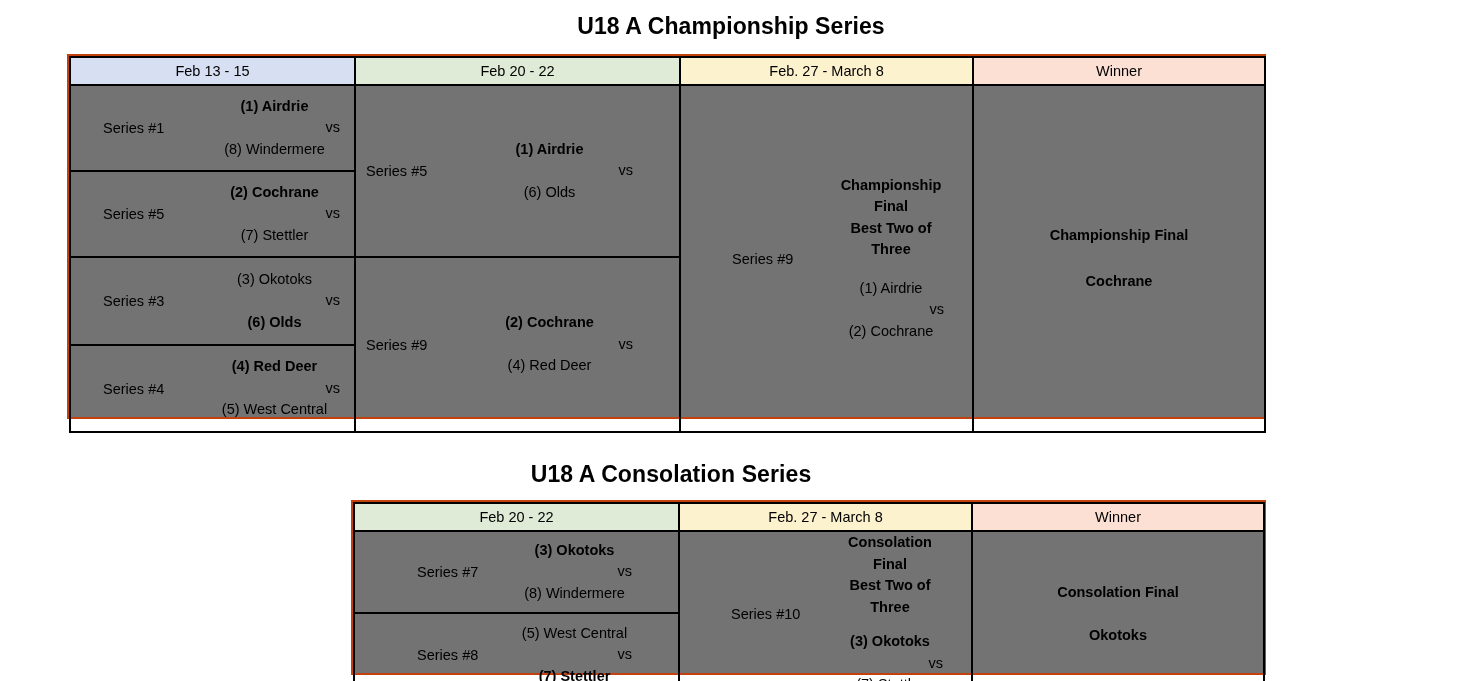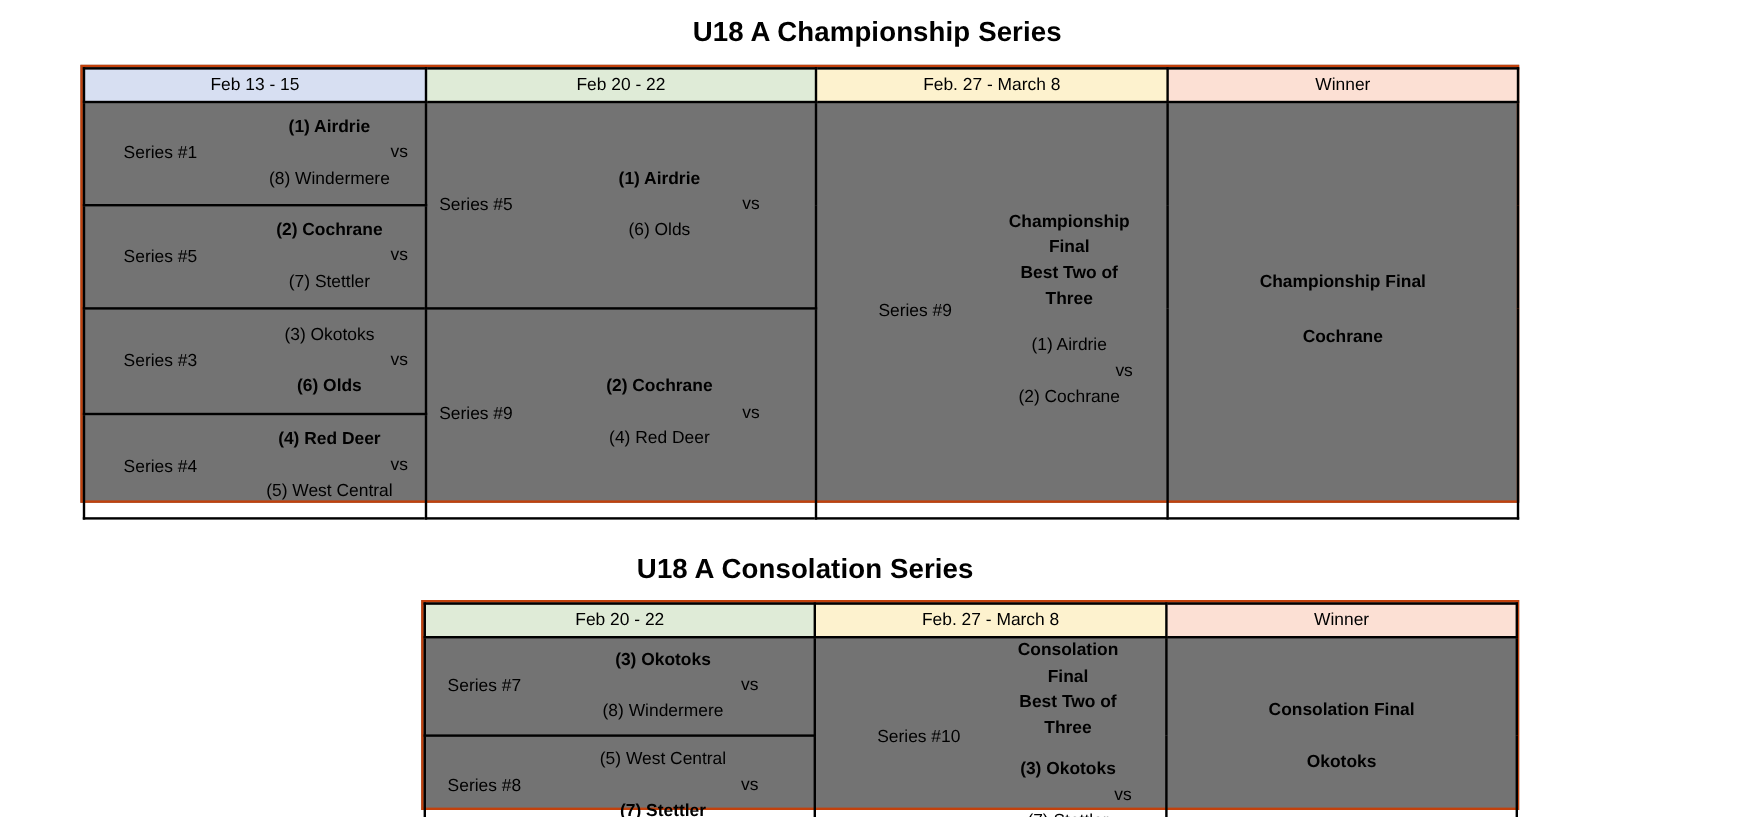--- a/index.html
+++ b/index.html
@@ -100,21 +100,21 @@
   
   .winner-cell {
     text-align: center;
     font-size: 14.5px;
     font-weight: bold;
     line-height: 21px;
   }
   .winner-gap { height: 25px; }
 
   
-  #consolation-bracket .r2 .series-label { width: 100px; padding-left: 18px; }
+  #consolation-bracket .r2 .series-label { width: 100px; padding-left: 18px; margin-left: 44px; }
   #consolation-bracket .r2 .teams { padding-right: 46px; }
   #consolation-bracket .rf .series-label { width: 106px; padding-left: 13px; }
   #consolation-bracket .rf .teams { padding-right: 28px; }
   #consolation-bracket .final-gap { height: 13px; }
   #consolation-bracket .winner-gap { height: 22px; }
 </style>
 </head>
 <body>
 
 <div class="bracket-title" id="championship-title">U18 A Championship Series</div>

